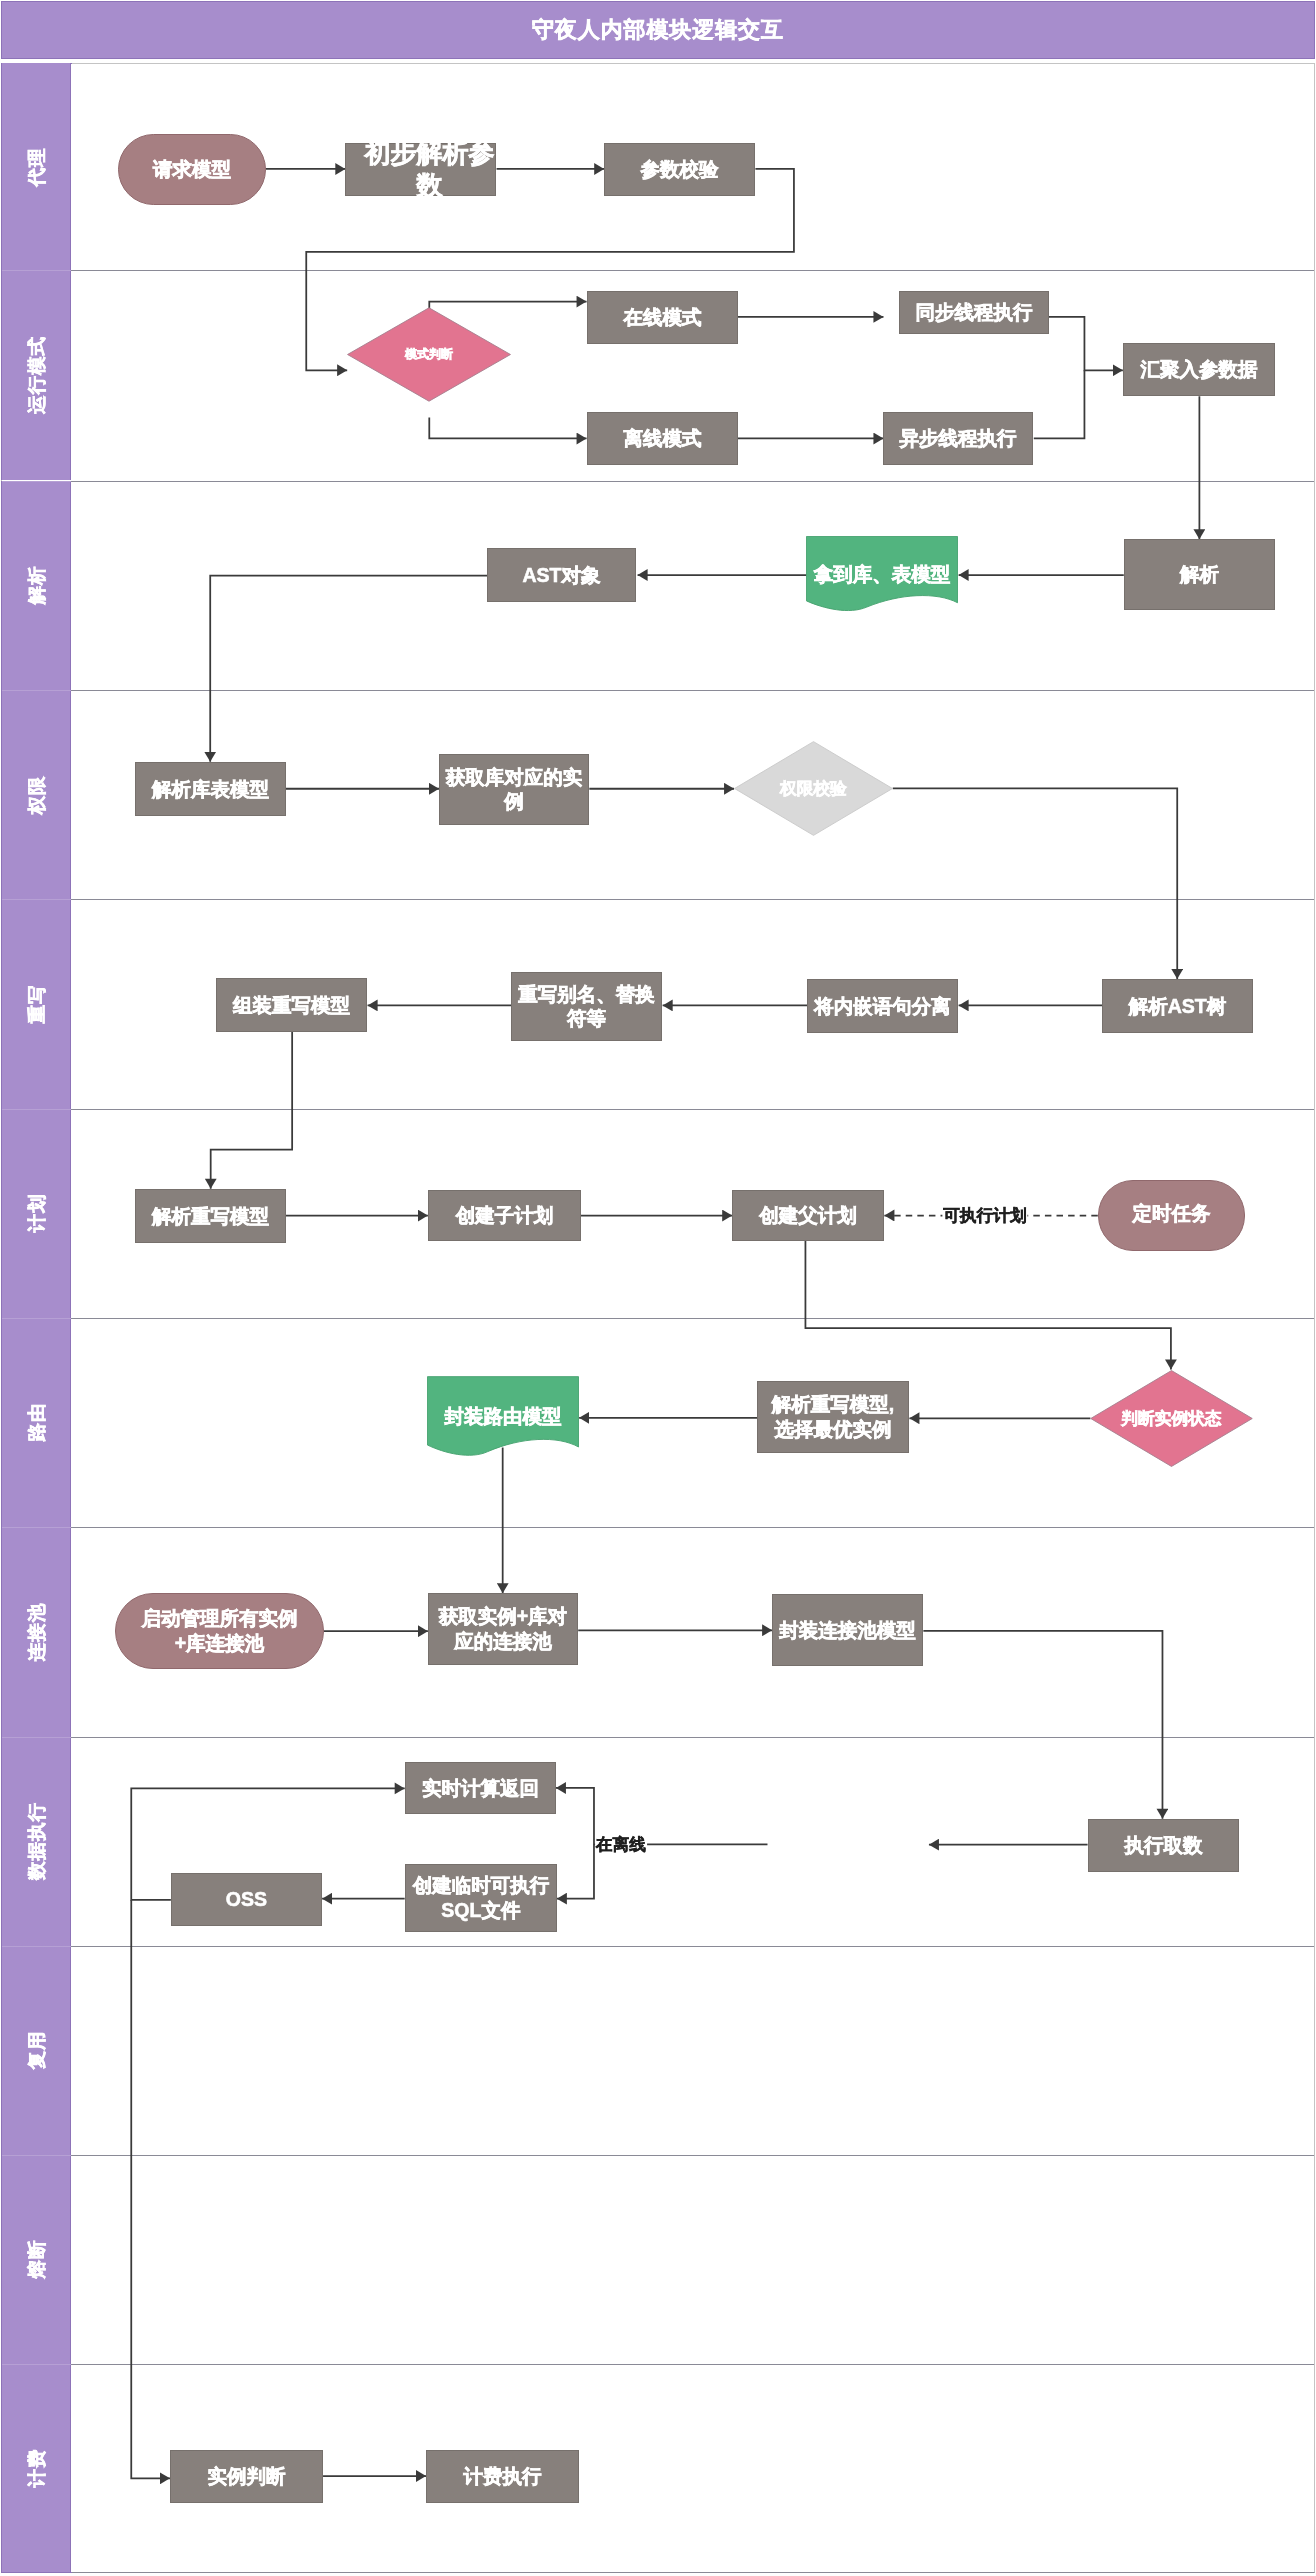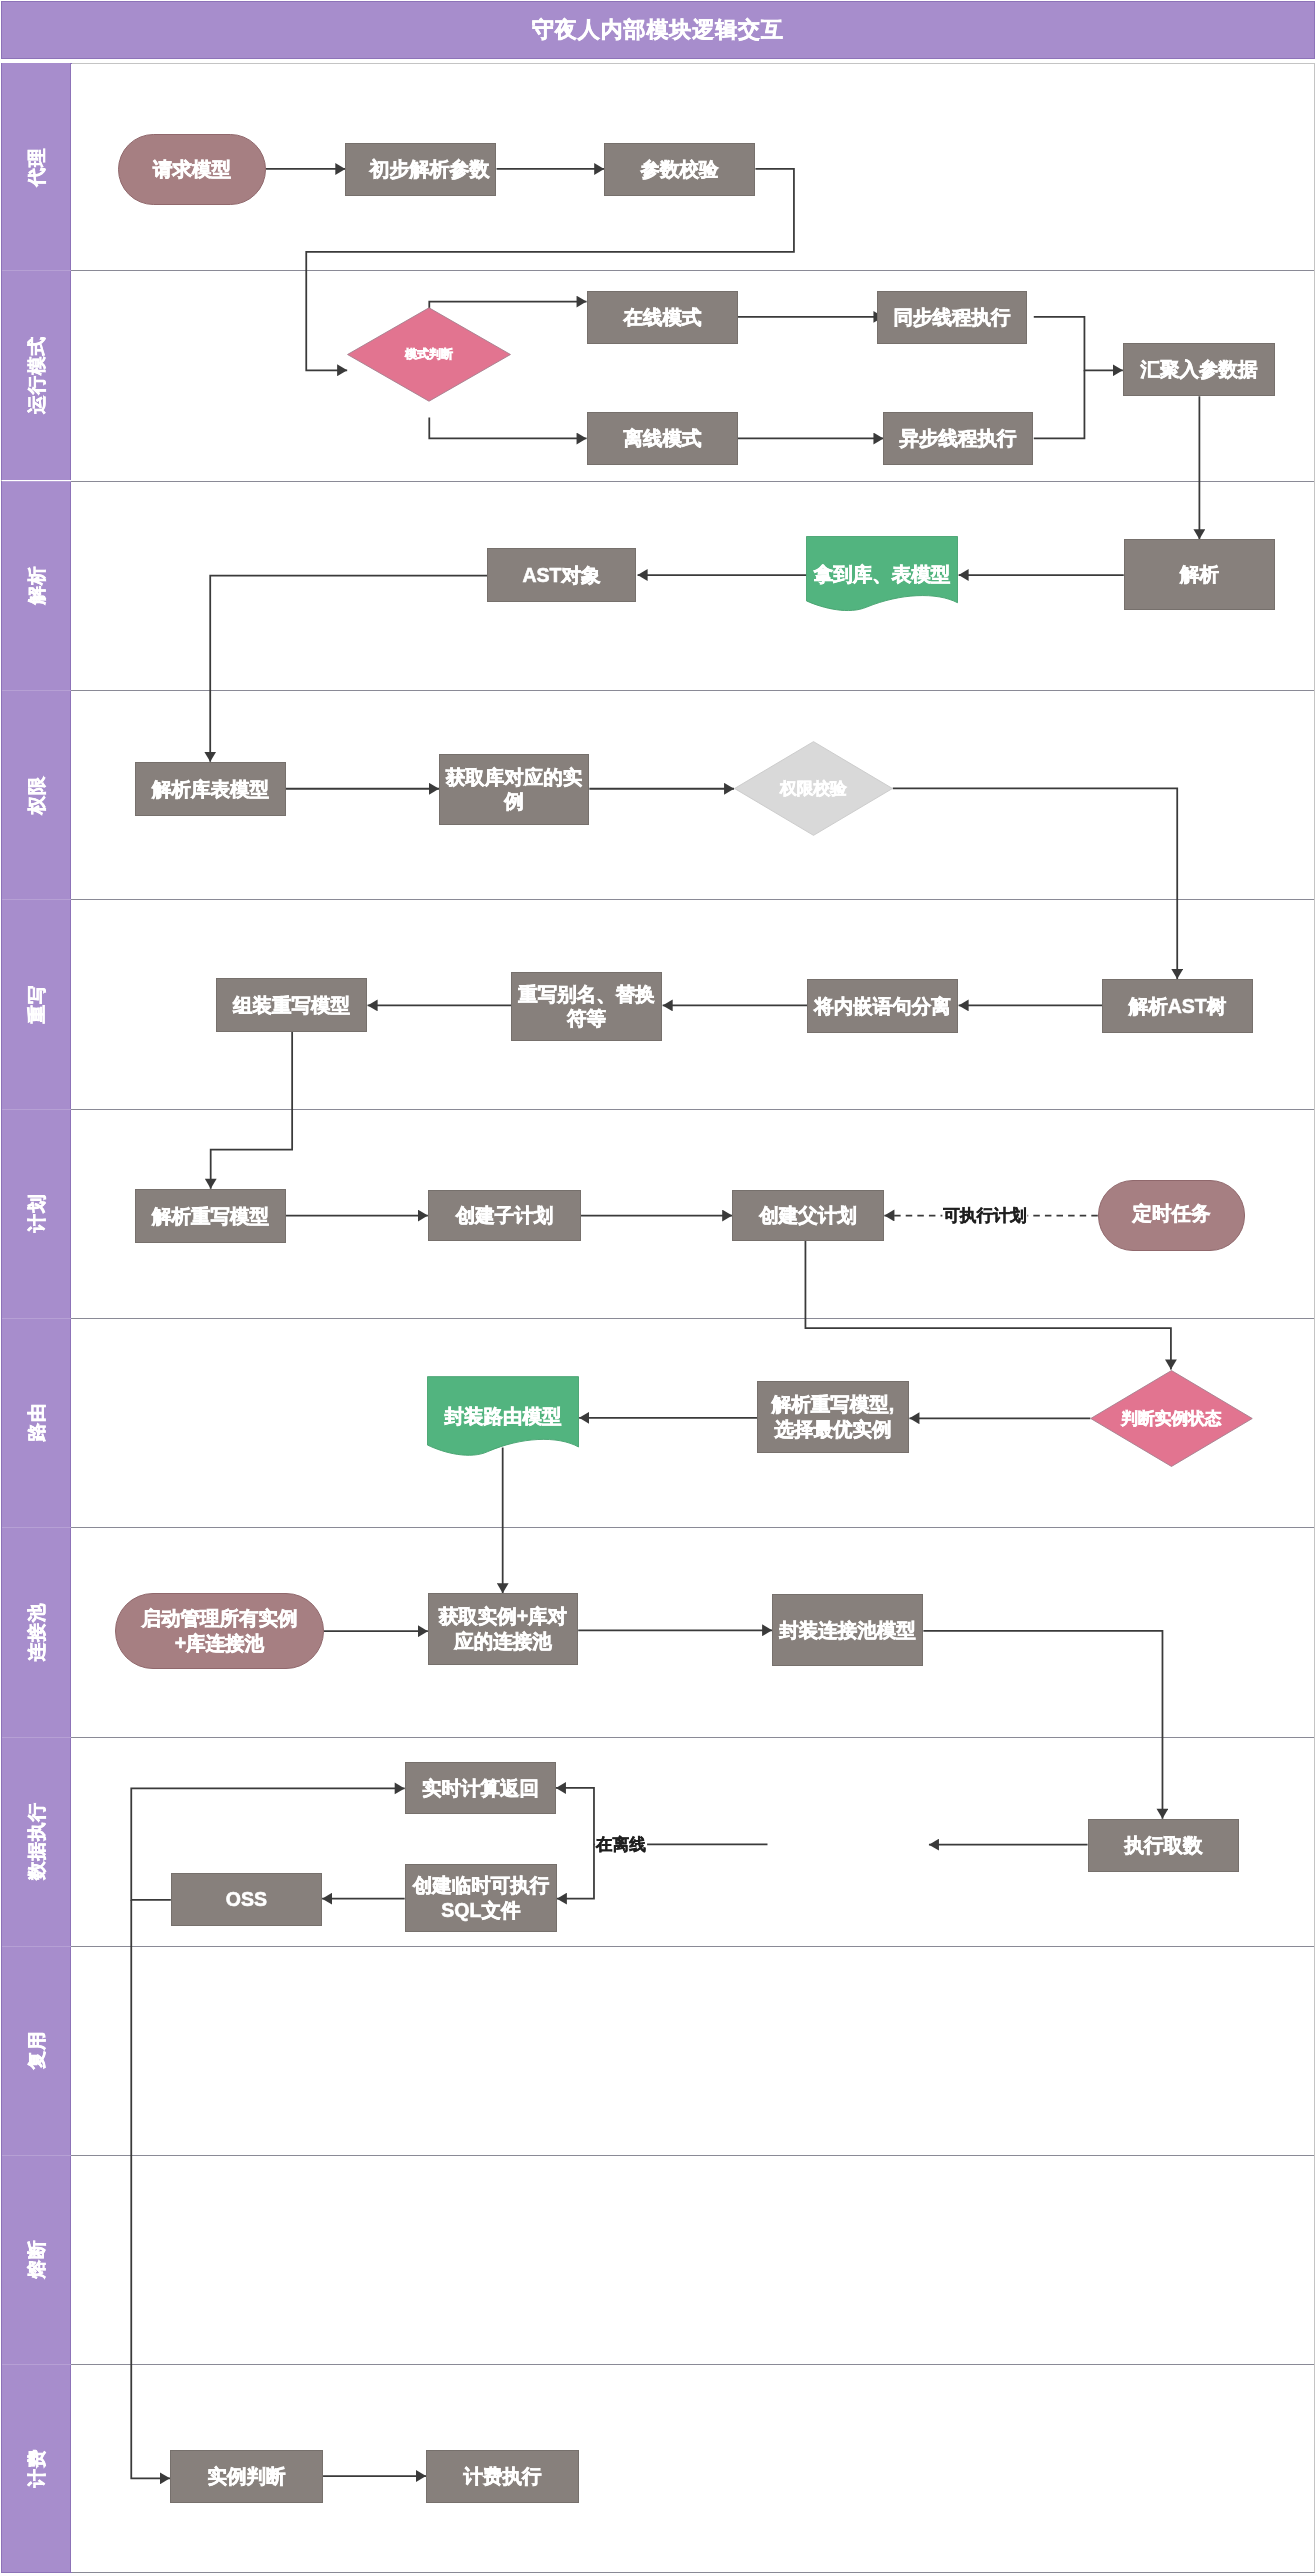--- a/index.html
+++ b/index.html
@@ -166,41 +166,41 @@
             <path d="M639,1986.8 L639,2045.2 L599,2045.2" fill="none" stroke="#3a3a3a" stroke-width="1.9" stroke-linecap="butt" stroke-linejoin="miter" marker-end="url(#arw)"></path>
             <path d="M435,2045.2 L346,2045.2" fill="none" stroke="#3a3a3a" stroke-width="1.9" stroke-linecap="butt" stroke-linejoin="miter" marker-end="url(#arw)"></path>
             <path d="M183,2046.6 L140.3,2046.6 L140.3,1926.4 L435,1926.4" fill="none" stroke="#3a3a3a" stroke-width="1.9" stroke-linecap="butt" stroke-linejoin="miter" marker-end="url(#arw)"></path>
             <path d="M140.3,2046.6 L140.3,2670 L182,2670" fill="none" stroke="#3a3a3a" stroke-width="1.9" stroke-linecap="butt" stroke-linejoin="miter" marker-end="url(#arw)"></path>
             <path d="M347,2667.5 L458,2667.5" fill="none" stroke="#3a3a3a" stroke-width="1.9" stroke-linecap="butt" stroke-linejoin="miter" marker-end="url(#arw)"></path>
           </g>
       </svg>
     <div class="node sh-terminator" style="left: 117px; top: 133px; width: 148px; height: 71px; font-size: 19.5px; border-radius: 36px;">
           <span style="position: relative;">请求模型</span>
         </div>
-        <div class="node sh-process" style="left: 344px; top: 142px; width: 151px; height: 53px; font-size: 20px; padding-left: 18px;">
+        <div class="node sh-process" style="left: 344px; top: 142px; width: 151px; height: 53px; font-size: 26px; padding-left: 18px;">
           <span style="position: relative;">初步解析参数</span>
         </div>
         <div class="node sh-process" style="left: 603px; top: 142px; width: 151px; height: 53px; font-size: 19.5px;">
           <span style="position: relative;">参数校验</span>
         </div>
         <div class="node" style="left: 346px; top: 306px; width: 164px; height: 95px; font-size: 12px;">
           <div style="position: absolute; left: 0px; top: 0px;">
             <svg width="164" height="95" viewBox="0 0 177 102" style="display:block">
               <path d="M88.5,0.6 L176.4,51 L88.5,101.4 L0.6,51 Z" fill="#e27490" stroke="#a6808f" stroke-width="1"></path>
             </svg>
           </div>
           <span style="position: relative;">模式判断</span>
         </div>
         <div class="node sh-process" style="left: 586px; top: 290px; width: 151px; height: 53px; font-size: 19.5px;">
           <span style="position: relative;">在线模式</span>
         </div>
         <div class="node sh-process" style="left: 586px; top: 411px; width: 151px; height: 53px; font-size: 19.5px;">
           <span style="position: relative;">离线模式</span>
         </div>
-        <div class="node sh-process" style="left: 876px; top: 290px; width: 150px; height: 53px; font-size: 19.5px;">
+        <div class="node sh-process" style="left: 898px; top: 290px; width: 150px; height: 43px; font-size: 19.5px;">
           <span style="position: relative;">同步线程执行</span>
         </div>
         <div class="node sh-process" style="left: 882px; top: 411px; width: 150px; height: 53px; font-size: 19.5px;">
           <span style="position: relative;">异步线程执行</span>
         </div>
         <div class="node sh-process" style="left: 1122px; top: 342px; width: 152px; height: 53px; font-size: 19.5px;">
           <span style="position: relative;">汇聚入参数据</span>
         </div>
         <div class="node sh-process" style="left: 1123px; top: 538px; width: 151px; height: 71px; font-size: 19.5px;">
           <span style="position: relative;">解析</span>

